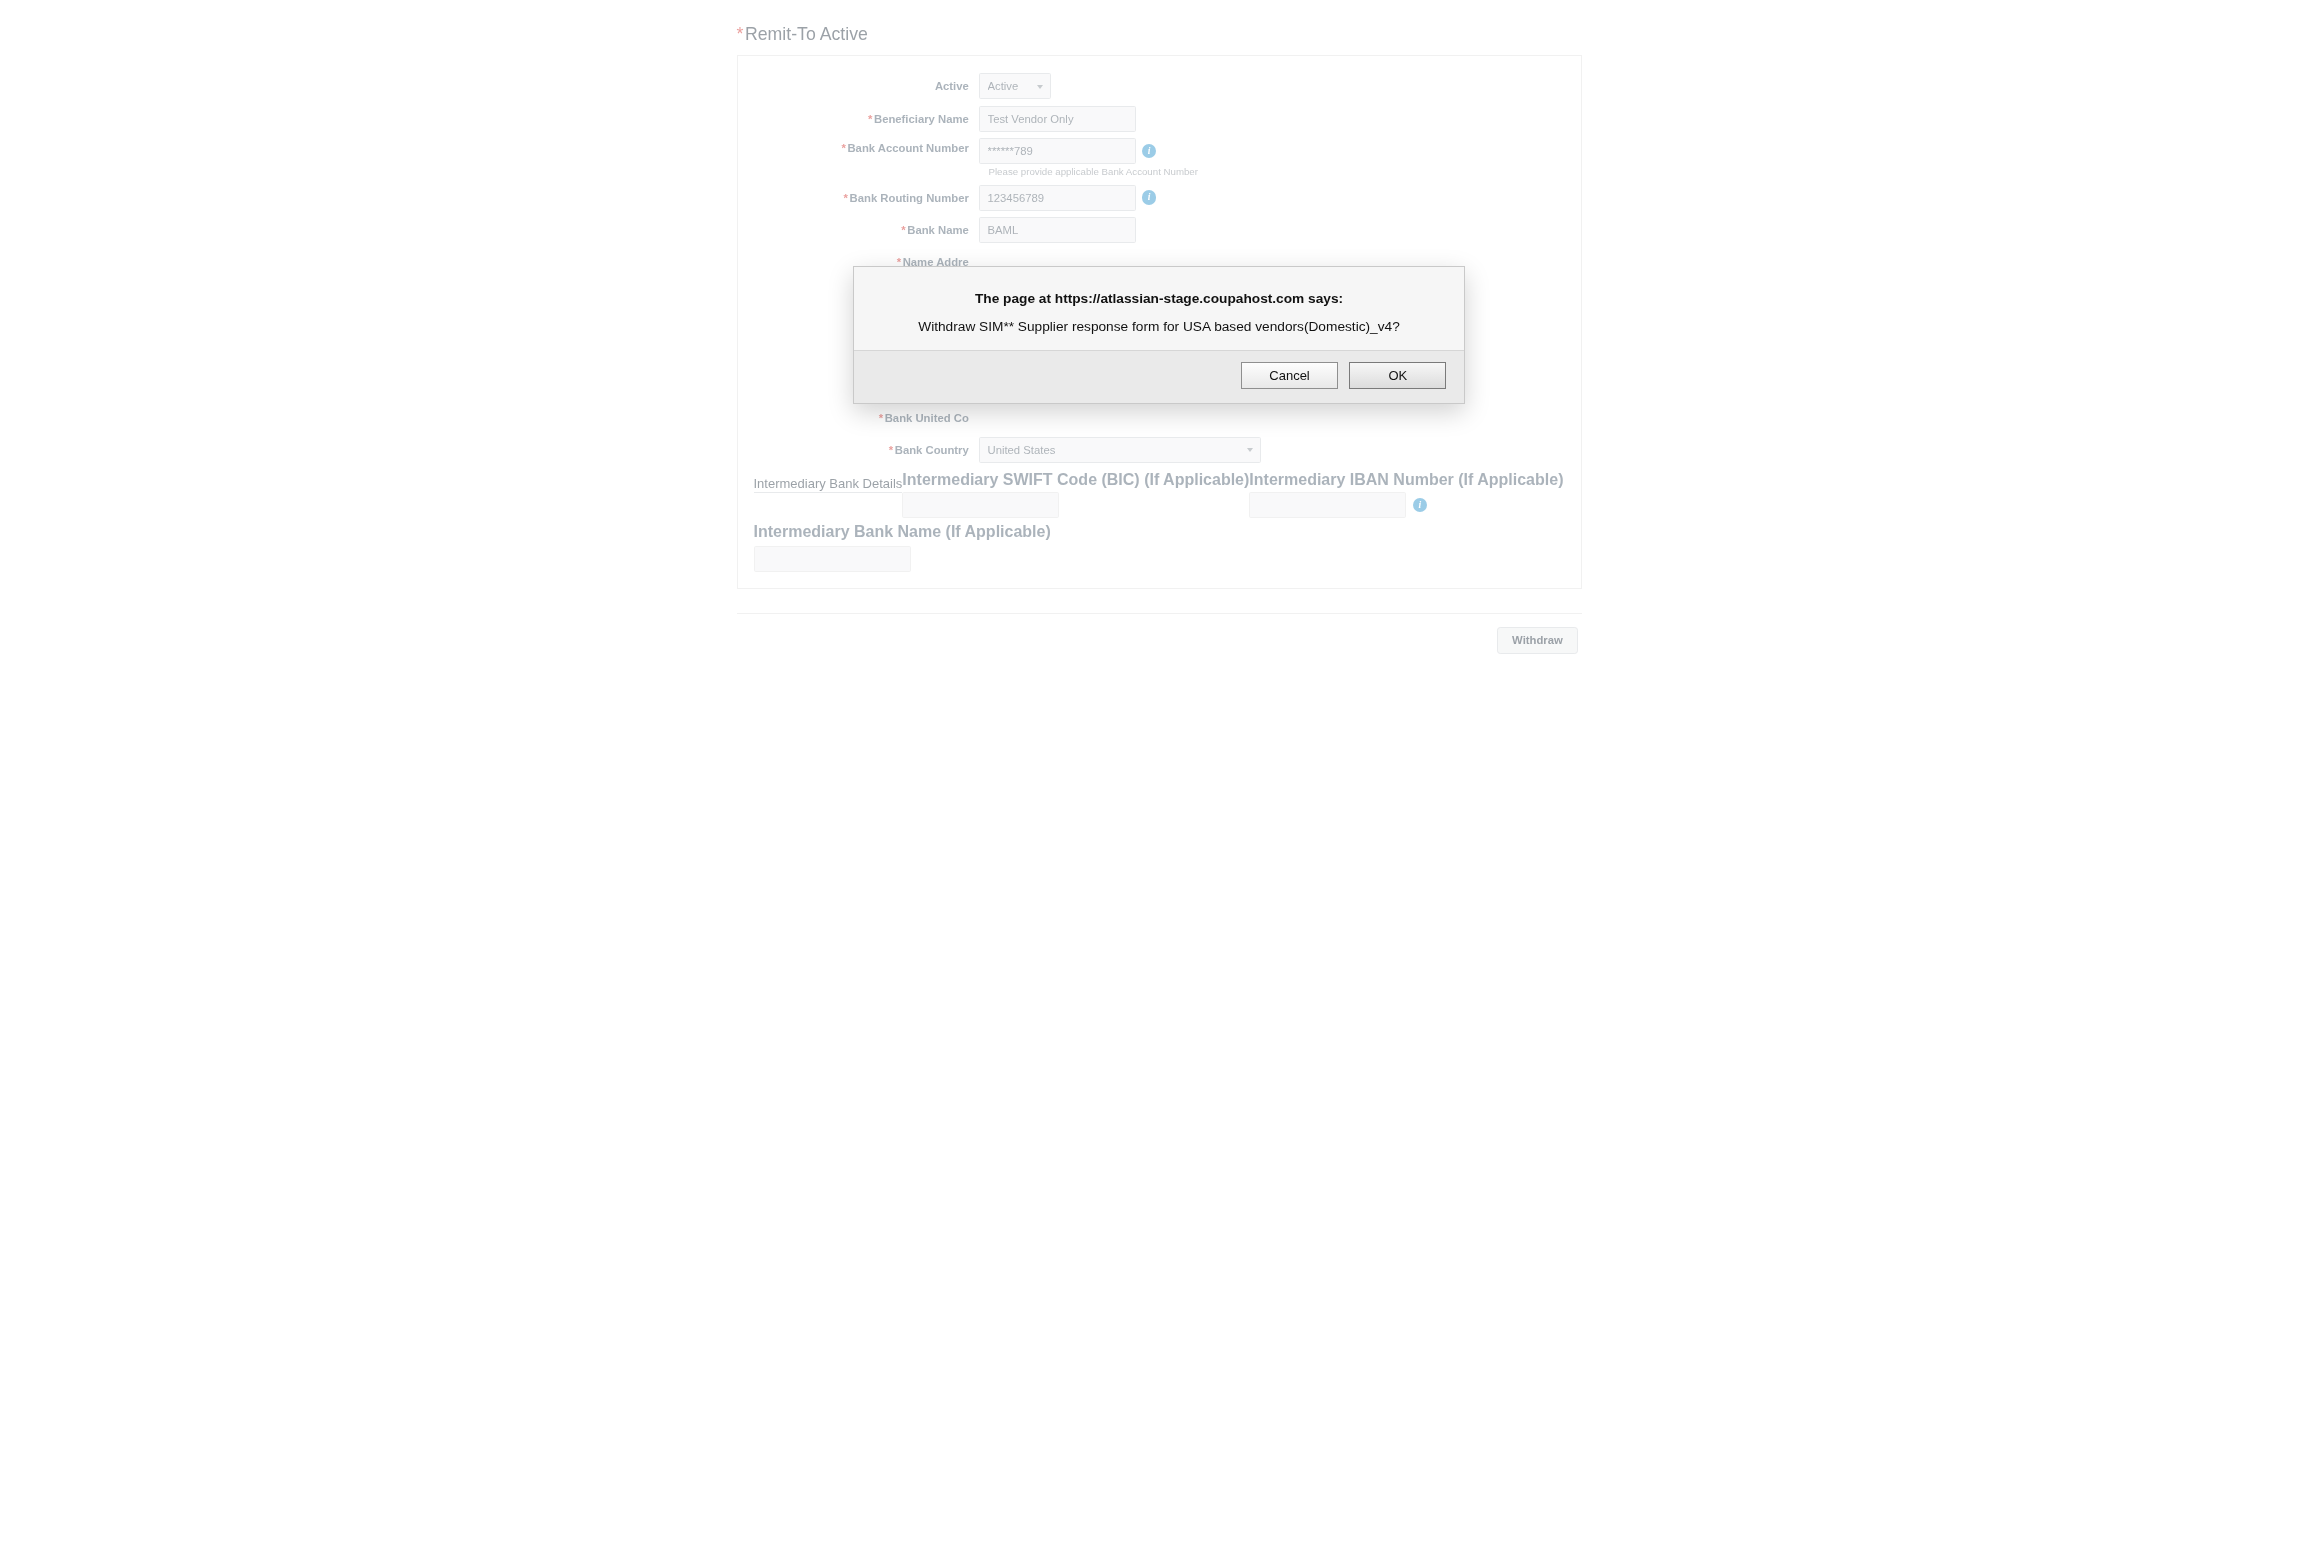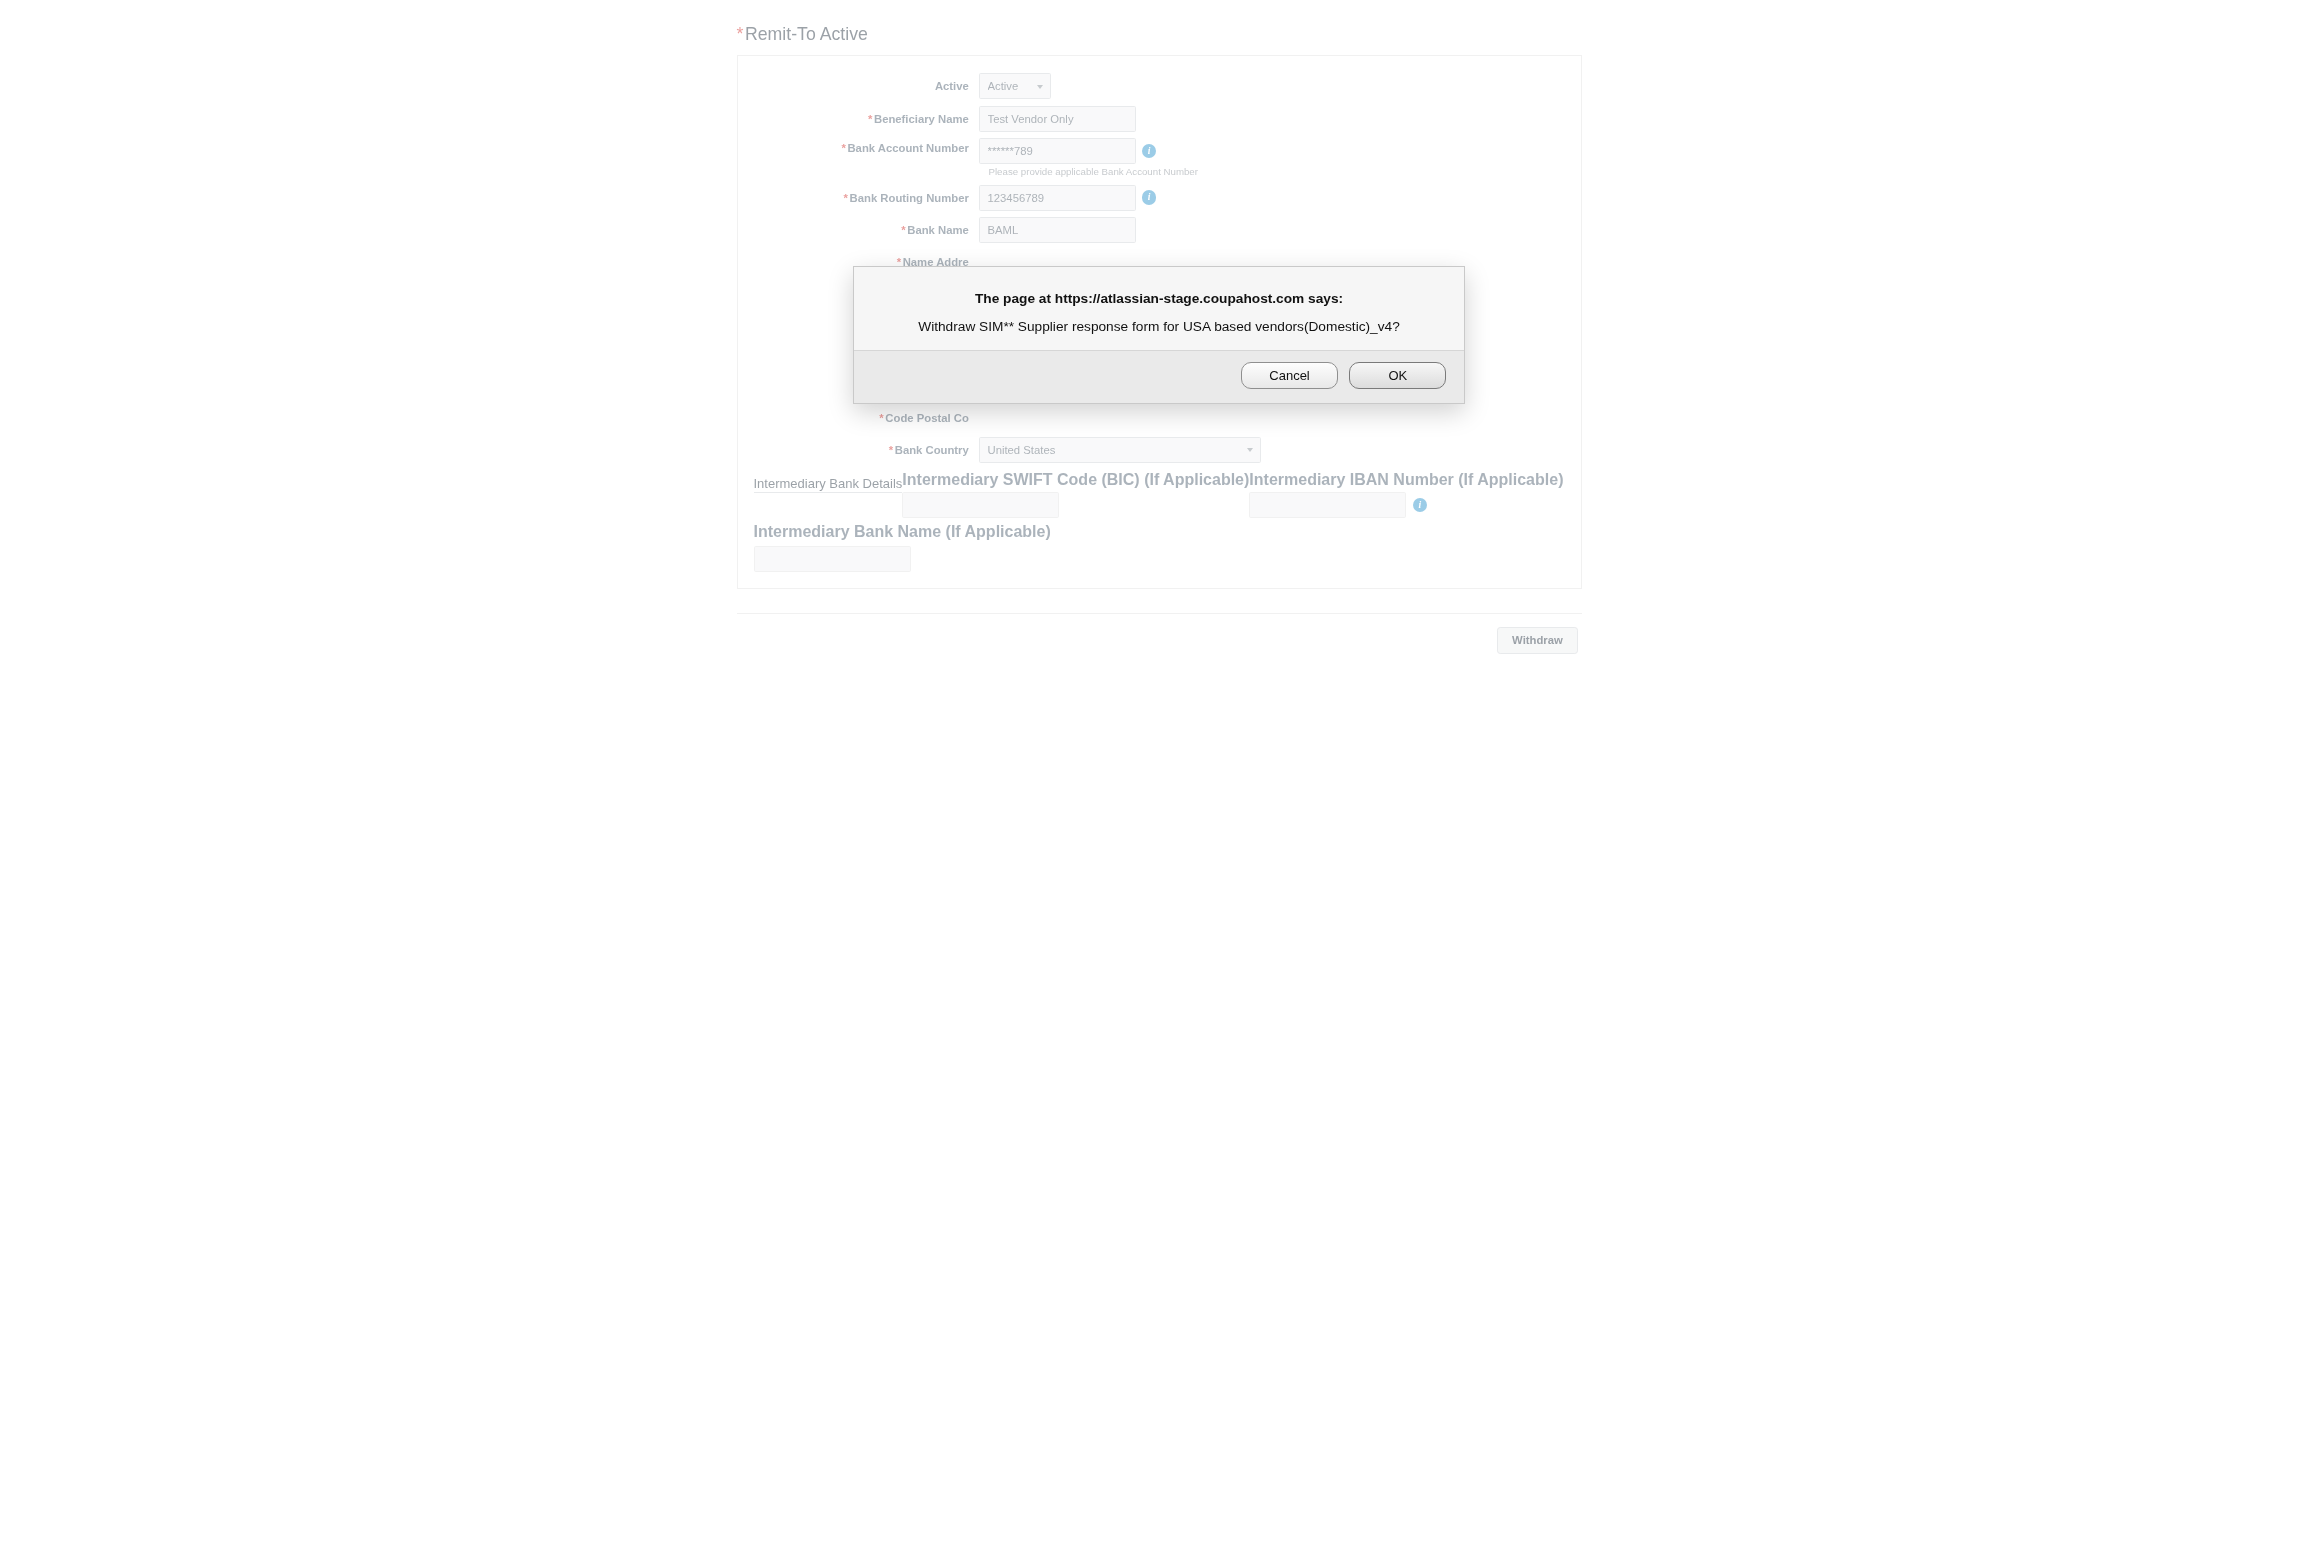--- a/index.html
+++ b/index.html
@@ -161,21 +161,21 @@
       display: flex; justify-content: flex-end; gap: 11.3px;
       padding: 11.3px 17.7px 14.5px; background: #eaeaea;
       border-top: 0.8px solid #d6d6d6;
     }
     .dlg-btn {
       min-width: 97px;
       padding: 4.8px 0;
       font-size: 13px;
       color: #111;
       border: 0.8px solid #8f8f8f;
-      border-radius: 10px;
+      border-radius: 0;
       background: linear-gradient(#fdfdfd, #e8e8e8);
       cursor: pointer;
     }
     .dlg-btn.primary {
       background: linear-gradient(#f7f7f7, #dcdcdc);
       border-color: #7a7a7a;
     }
     
     .sub-input-wrap { display: flex; align-items: center; gap: 6.4px; }
   </style>
@@ -240,21 +240,21 @@
       <div class="lbl"><span class="req">*</span><span>Bank C</span></div>
       <div class="ctl"></div>
     </div>
 
     <div class="row" style="margin-top:29px;">
       <div class="lbl"><span class="req">*</span><span>Bank State or Regi</span></div>
       <div class="ctl"></div>
     </div>
 
     <div class="row">
-      <div class="lbl"><span class="req">*</span><span>Code Postal Co</span></div>
+      <div class="lbl"><span class="req">*</span><span>Bank United Co</span></div>
       <div class="ctl"></div>
     </div>
 
     <div class="row">
       <div class="lbl"><span class="req">*</span><span>Bank Country</span></div>
       <div class="ctl">
         <span class="wide-wrap">
           <select class="wide">
             <option>United States</option>
           </select>

